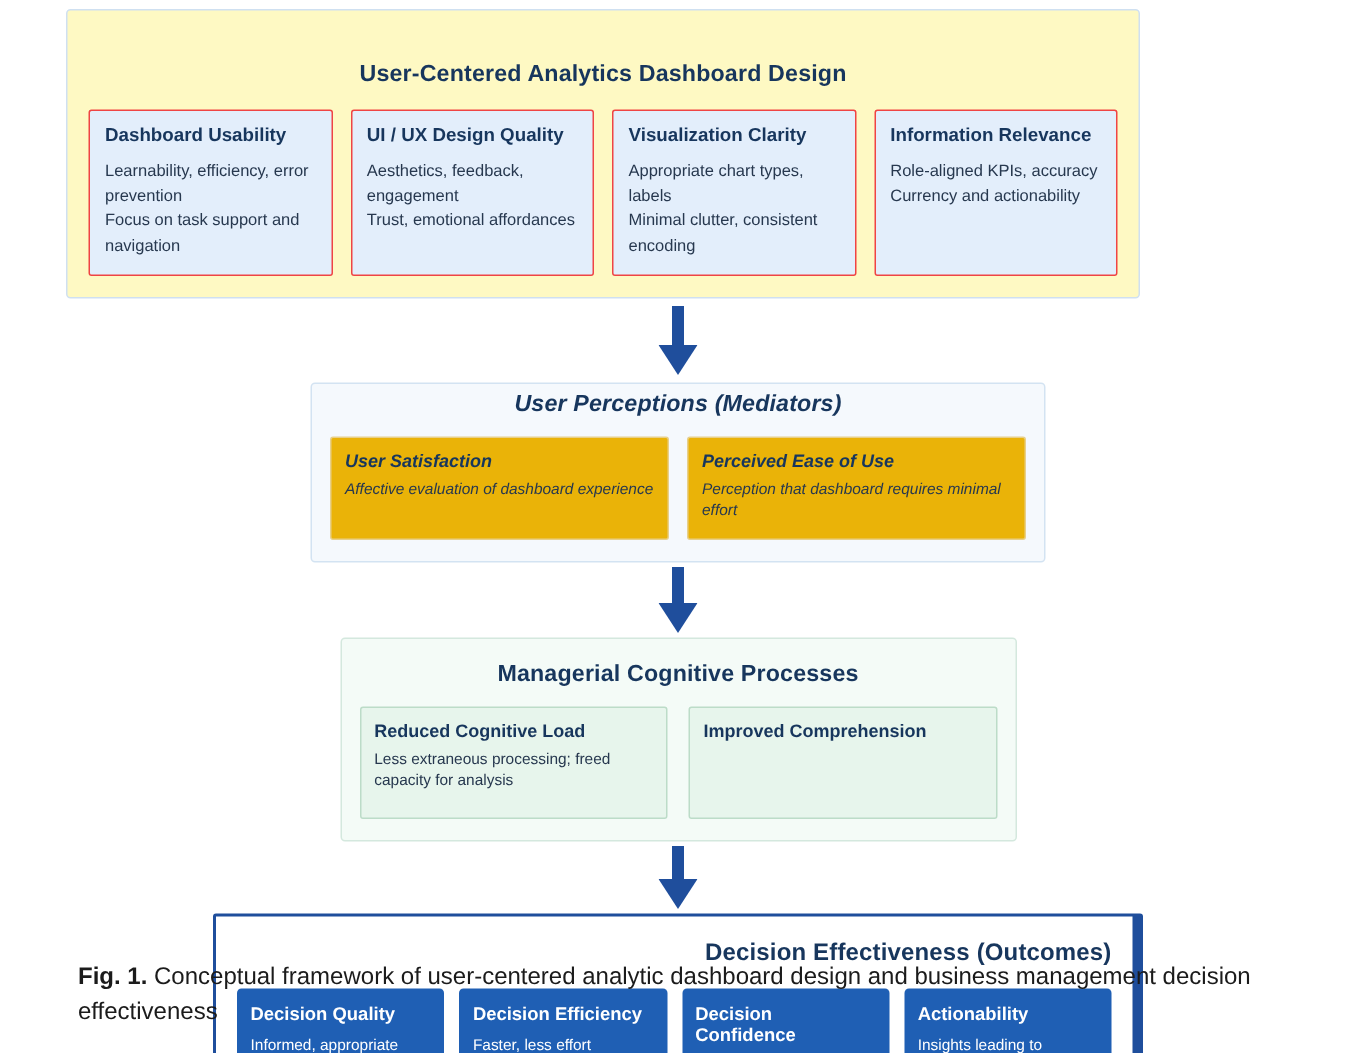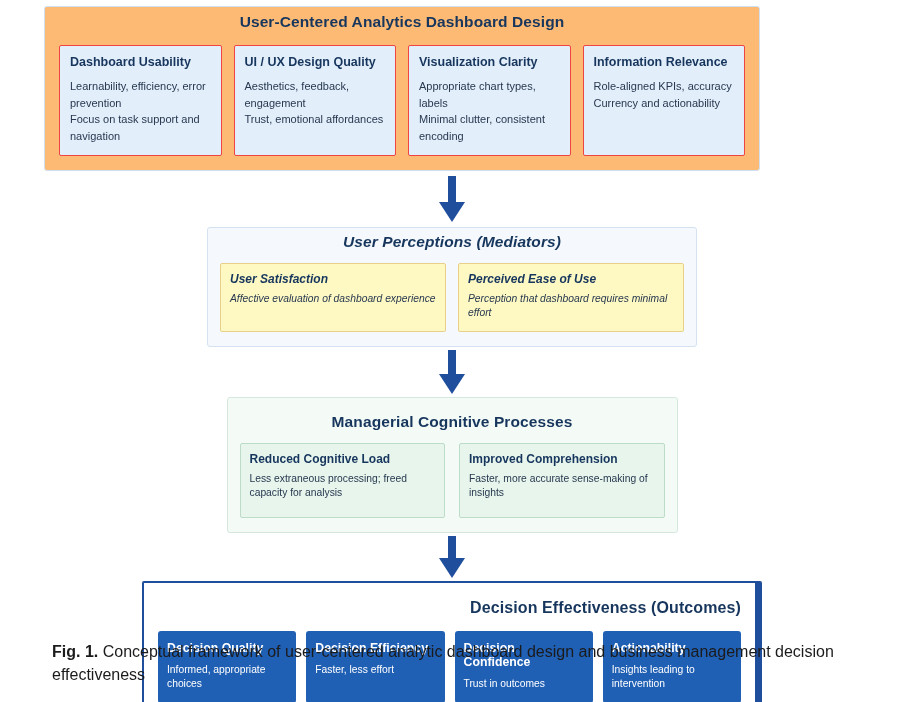--- a/index.html
+++ b/index.html
@@ -32,23 +32,23 @@
     text-align: center;
     font-weight: bold;
     font-size: 15.5px;
     color: #17365d;
     letter-spacing: 0.1px;
   }
 
   
   .tier1 {
     width: 716px;
-    background: #fdba74;
+    background: #fef9c3;
     border-color: #cfe0f1;
-    padding: 0 14px 14px 14px;
+    padding: 28px 14px 14px 14px;
   }
   .tier1 .tier-title { margin: 6px 0 14px 0; }
   .tier1-row {
     display: flex;
     gap: 12px;
   }
   .card-blue {
     box-sizing: border-box;
     flex: 1 1 0;
     background: #e3eefb;
@@ -85,21 +85,21 @@
     background: #f5f9fd;
     border-color: #d3e3f2;
     padding: 0 12px 14px 12px;
     font-style: italic;
   }
   .tier2 .tier-title { margin: 5px 0 12px 0; }
   .row2 { display: flex; gap: 12px; }
   .card-amber {
     box-sizing: border-box;
     flex: 1 1 0;
-    background: #fef9c3;
+    background: #eab308;
     border: 1px solid #e8d08a;
     border-radius: 2px;
     padding: 8px 9px 10px 9px;
     min-height: 42px;
   }
   .card-amber .c-title {
     font-weight: bold;
     font-size: 12px;
     color: #17365d;
     margin-bottom: 6px;
@@ -256,21 +256,20 @@
     <div class="tier-title">Managerial Cognitive Processes</div>
     <div class="row3">
 
       <div class="card-green">
         <div class="c-title">Reduced Cognitive Load</div>
         <div class="c-line">Less extraneous processing; freed capacity for analysis</div>
       </div>
 
       <div class="card-green">
         <div class="c-title">Improved Comprehension</div>
-        <div class="c-line">Faster, more accurate sense-making of insights</div>
       </div>
 
     </div>
   </div>
 
   <div class="arrow" style="height:48px;">
     <svg width="26" height="42" viewBox="0 0 26 42">
       <rect x="9" y="0" width="8" height="24" fill="#1f4e9c"></rect>
       <polygon points="0,22 26,22 13,42" fill="#1f4e9c"></polygon>
     </svg>

